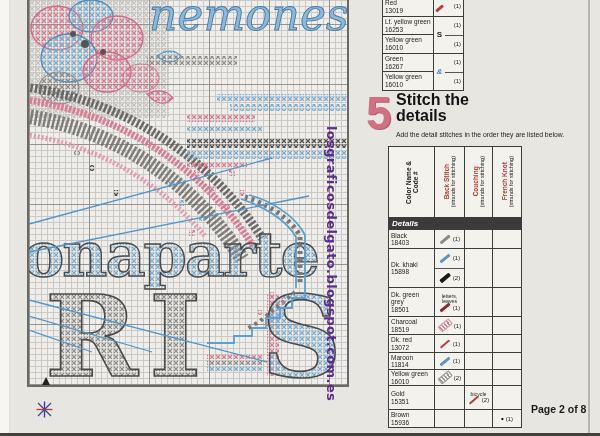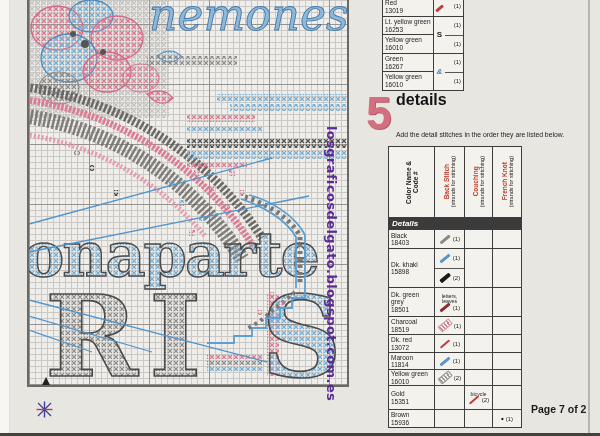--- a/index.html
+++ b/index.html
@@ -264,20 +264,21 @@
       <div class="ck-counts">
         <div class="ck-count">(1)</div>
         <div class="ck-count">(1)</div>
       </div>
     </div>
   </div>
 </div>
 
 <div class="abs step-num">5</div>
 <div class="abs step-title">
+  <span>Stitch the</span>
   <span>details</span>
 </div>
 <div class="abs step-sub">Add the detail stitches in the order they are listed below.</div>
 
 <div class="abs dt">
   <div class="dt-hdr">
     <div class="w-name">
       <div class="vtext">
         <span class="vlabel black">Color Name &amp;</span>
         <span class="vlabel black">Code #</span>
@@ -428,15 +429,15 @@
       </div>
     <div class="dt-cell"></div>
     <div class="dt-cell2"></div>
     <div class="dt-cell2">
         <span class="knotdot">•</span>
         <span class="cnt">(1)</span>
       </div>
   </div>
 </div>
 
-<div class="abs footer">Page 7 of 2</div>
+<div class="abs footer">Page 2 of 8</div>
 <div class="abs right-edge"></div>
 <div class="abs bottom-edge"></div>
 
 </body></html>

